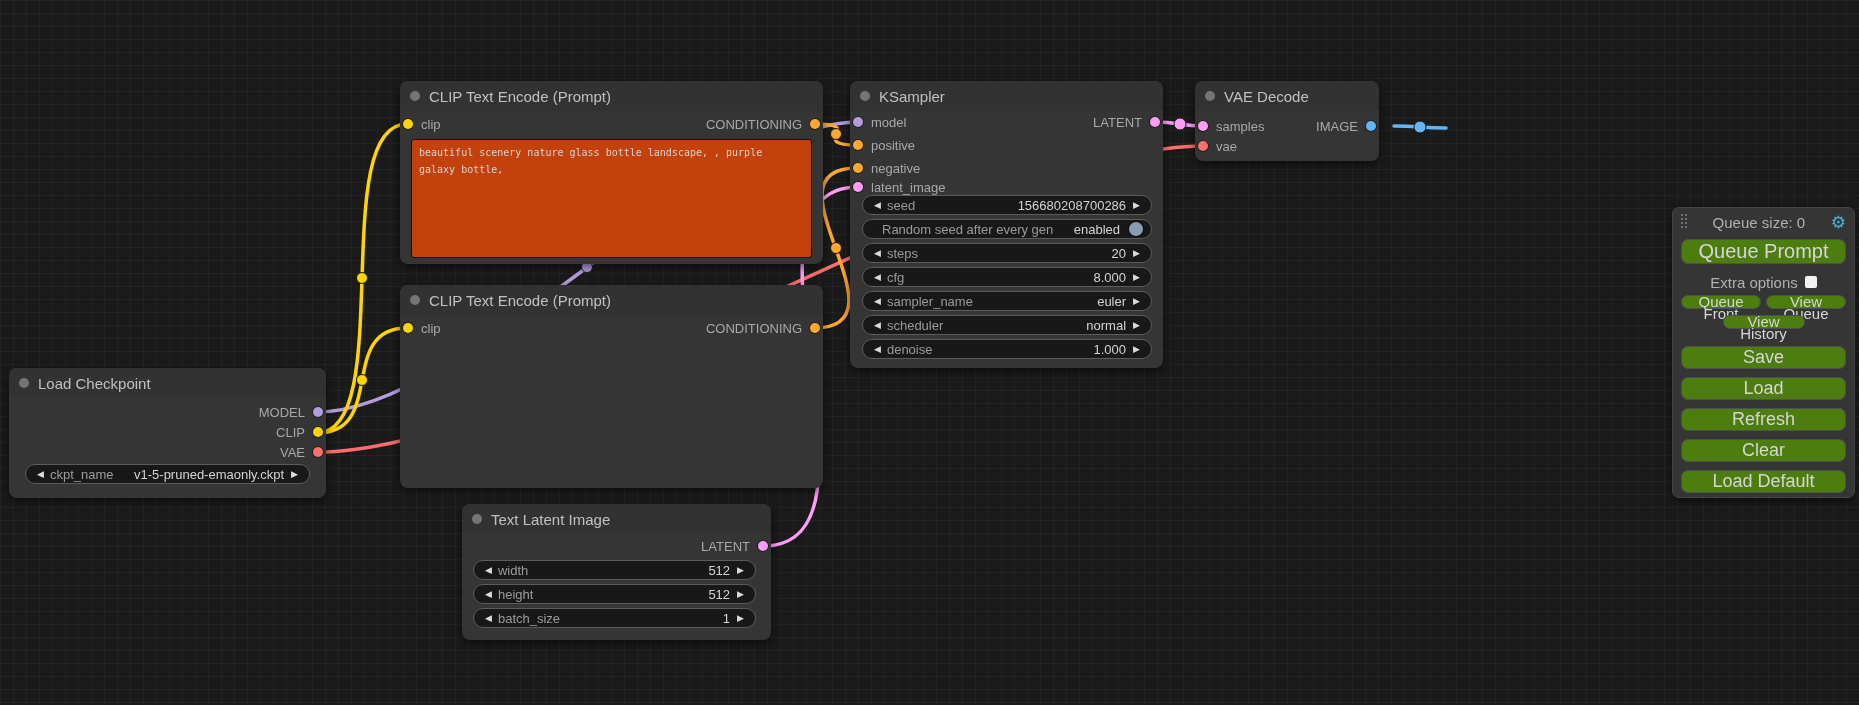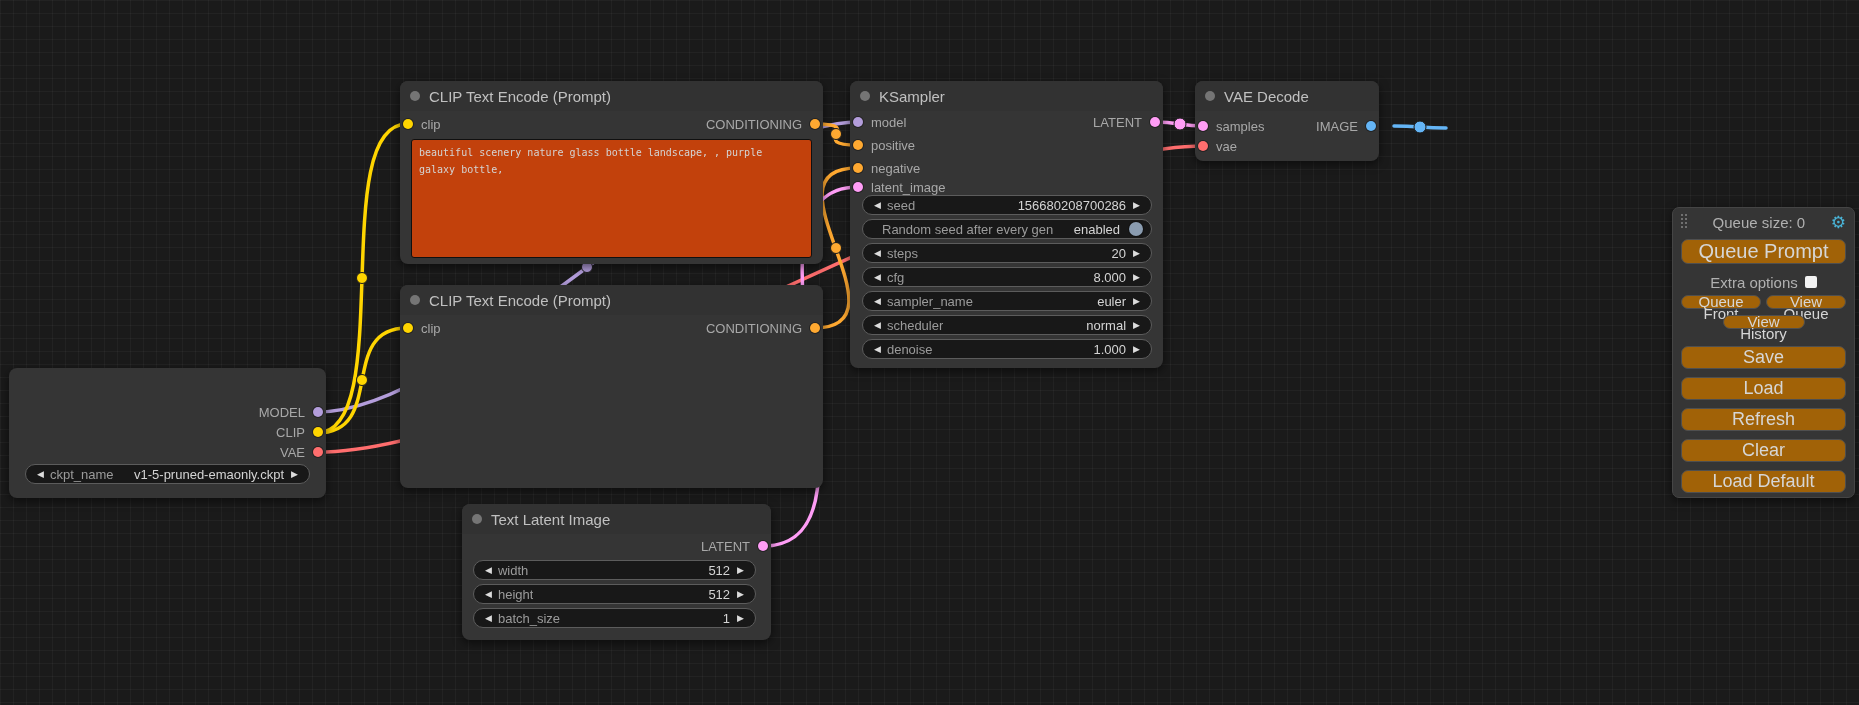--- a/index.html
+++ b/index.html
@@ -58,21 +58,21 @@
     background:#353535;border:1px solid #454545;border-radius:7px;
     box-shadow:0 3px 10px rgba(0,0,0,0.55);box-sizing:border-box;
     display:flex;flex-direction:column;padding:6px 8px;
   }
   .qheader{display:flex;align-items:flex-start;height:18px;}
   .drag-dots{display:grid;grid-template-columns:2px 2px;grid-gap:2px;flex:none;}
   .drag-dots i{width:2px;height:2px;border-radius:50%;background:#858585;}
   .qsize{flex:1;text-align:center;color:#b0b0b0;font-size:15px;}
   .gear{flex:none;font-size:17px;line-height:1;cursor:pointer;}
   .qbtn{
-    display:block;width:100%;background:#a16207;border:1px solid #4f4f4f;
+    display:block;width:100%;background:#4d7c0f;border:1px solid #4f4f4f;
     border-radius:7px;color:#d6d6d6;font-family:"Liberation Sans",sans-serif;
     text-align:center;box-sizing:border-box;padding:0;
   }
   .qbtn.prompt-btn{height:27px;font-size:20px;margin-top:8px;}
   .qbtn.big{height:24px;font-size:18px;margin-top:8px;}
   .qbtn.big.first{margin-top:17px;}
   .extra-row{display:flex;align-items:center;justify-content:center;gap:7px;
              margin-top:10px;height:16px;color:#b0b0b0;font-size:15px;}
   .checkbox{width:12px;height:12px;background:#f2f2f2;border-radius:2px;flex:none;}
   .small-row{display:flex;gap:5px;margin-top:5px;}
@@ -99,20 +99,24 @@
     <circle cx="362" cy="278" r="5.5" fill="#ffd500"></circle>
     <circle cx="362" cy="380" r="5.5" fill="#ffd500"></circle>
     <circle cx="836" cy="134" r="5.5" fill="#ffa931"></circle>
     <circle cx="836" cy="248" r="5.5" fill="#ffa931"></circle>
     <circle cx="810" cy="366" r="5.5" fill="#ff9df6"></circle>
     <circle cx="1180" cy="124" r="6" fill="#ff9df6"></circle>
     <circle cx="1420" cy="127" r="6" fill="#64b5f6"></circle>
   </svg>
 
   <div class="node" style="left:9px;top:368px;width:317px;height:130px;">
+    <div class="titlebar">
+      <span class="tdot"></span>
+      <span>Load Checkpoint</span>
+    </div>
     <div class="srow out" style="top:34px">
       <span>MODEL</span>
       <span class="dot c-model"></span>
     </div>
     <div class="srow out" style="top:54px">
       <span>CLIP</span>
       <span class="dot c-clip"></span>
     </div>
     <div class="srow out" style="top:74px">
       <span>VAE</span>

